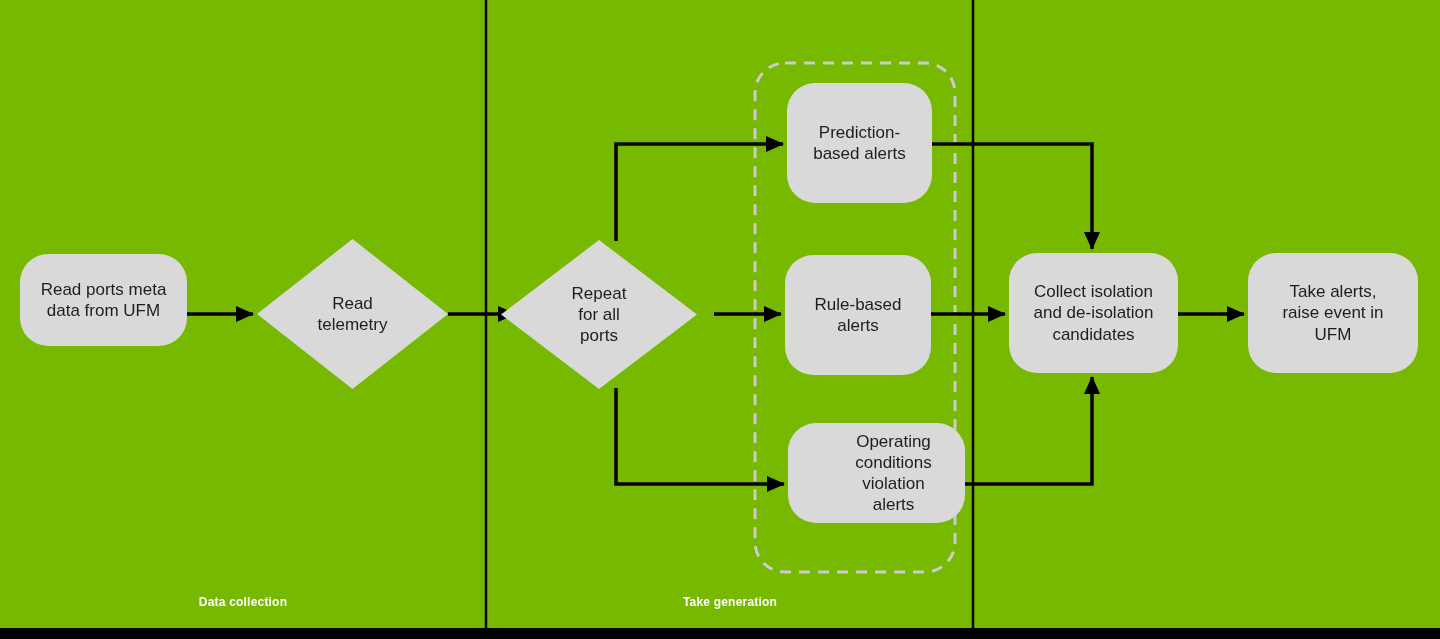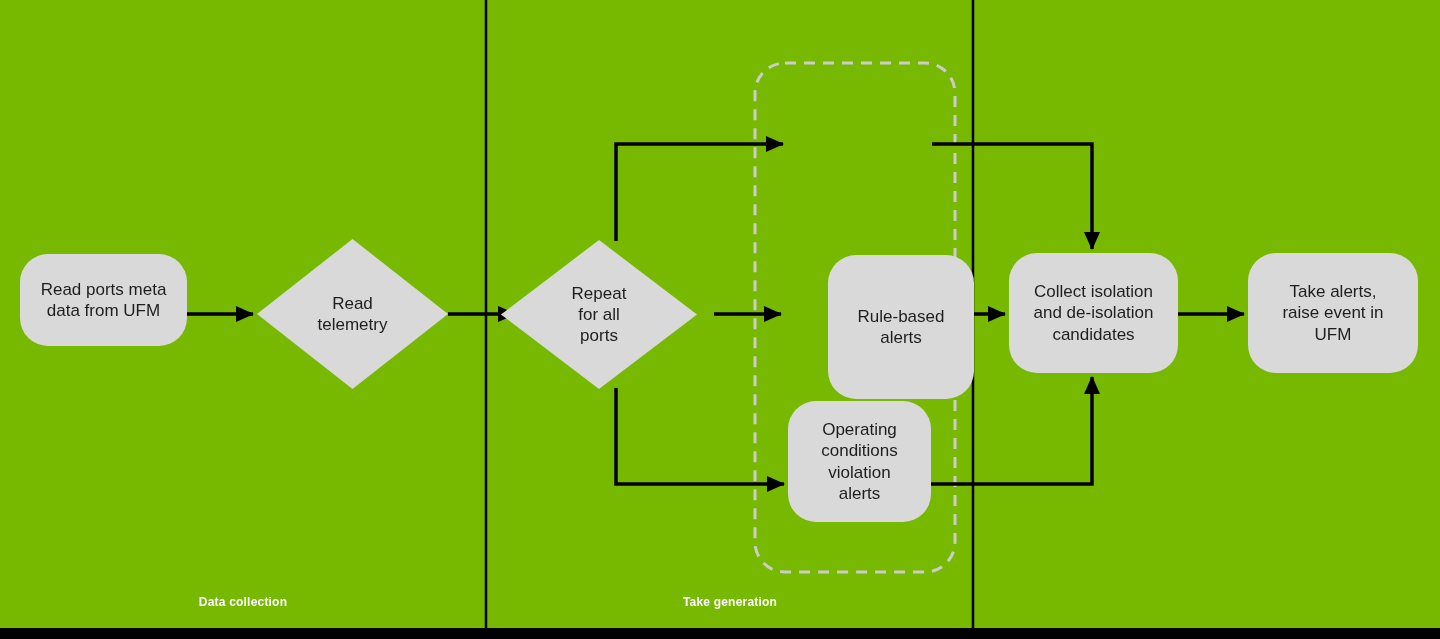--- a/index.html
+++ b/index.html
@@ -38,22 +38,22 @@
   .rect-node { border-radius: 28px; }
   .diamond-node {
     border-radius: 0;
     clip-path: polygon(50% 0%, 100% 50%, 50% 100%, 0% 50%);
   }
   
   #node-read-ports     { left: 20px;   top: 254px; width: 167px; height: 92px; }
   #node-read-telemetry { left: 257px;  top: 239px; width: 191px; height: 150px; }
   #node-repeat-ports   { left: 501px;  top: 240px; width: 196px; height: 149px; }
   #node-prediction     { left: 787px;  top: 83px;  width: 145px; height: 120px; }
-  #node-rule           { left: 785px;  top: 255px; width: 146px; height: 144px; margin-left: 43px; }
-  #node-operating      { left: 788px;  top: 401px; width: 143px; height: 121px; }
+  #node-rule           { left: 785px;  top: 255px; width: 146px; height: 120px; }
+  #node-operating      { left: 788px;  top: 423px; width: 143px; height: 100px; padding-left: 34px; }
   #node-collect        { left: 1009px; top: 253px; width: 169px; height: 120px; }
   #node-take-actions   { left: 1248px; top: 253px; width: 170px; height: 120px; }
 
   .section-label {
     position: absolute;
     top: 595px;
     width: 360px;
     text-align: center;
     color: #ffffff;
     font-size: 12px;
@@ -110,20 +110,24 @@
     <span class="label">Read
 telemetry</span>
   </div>
 
   <div class="node diamond-node" id="node-repeat-ports">
     <span class="label">Repeat
 for all
 ports</span>
   </div>
 
+  <div class="node rect-node" id="node-prediction">
+    <span class="label">Prediction-
+based alerts</span>
+  </div>
 
   <div class="node rect-node" id="node-rule">
     <span class="label">Rule-based
 alerts</span>
   </div>
 
   <div class="node rect-node" id="node-operating">
     <span class="label">Operating
 conditions
 violation

